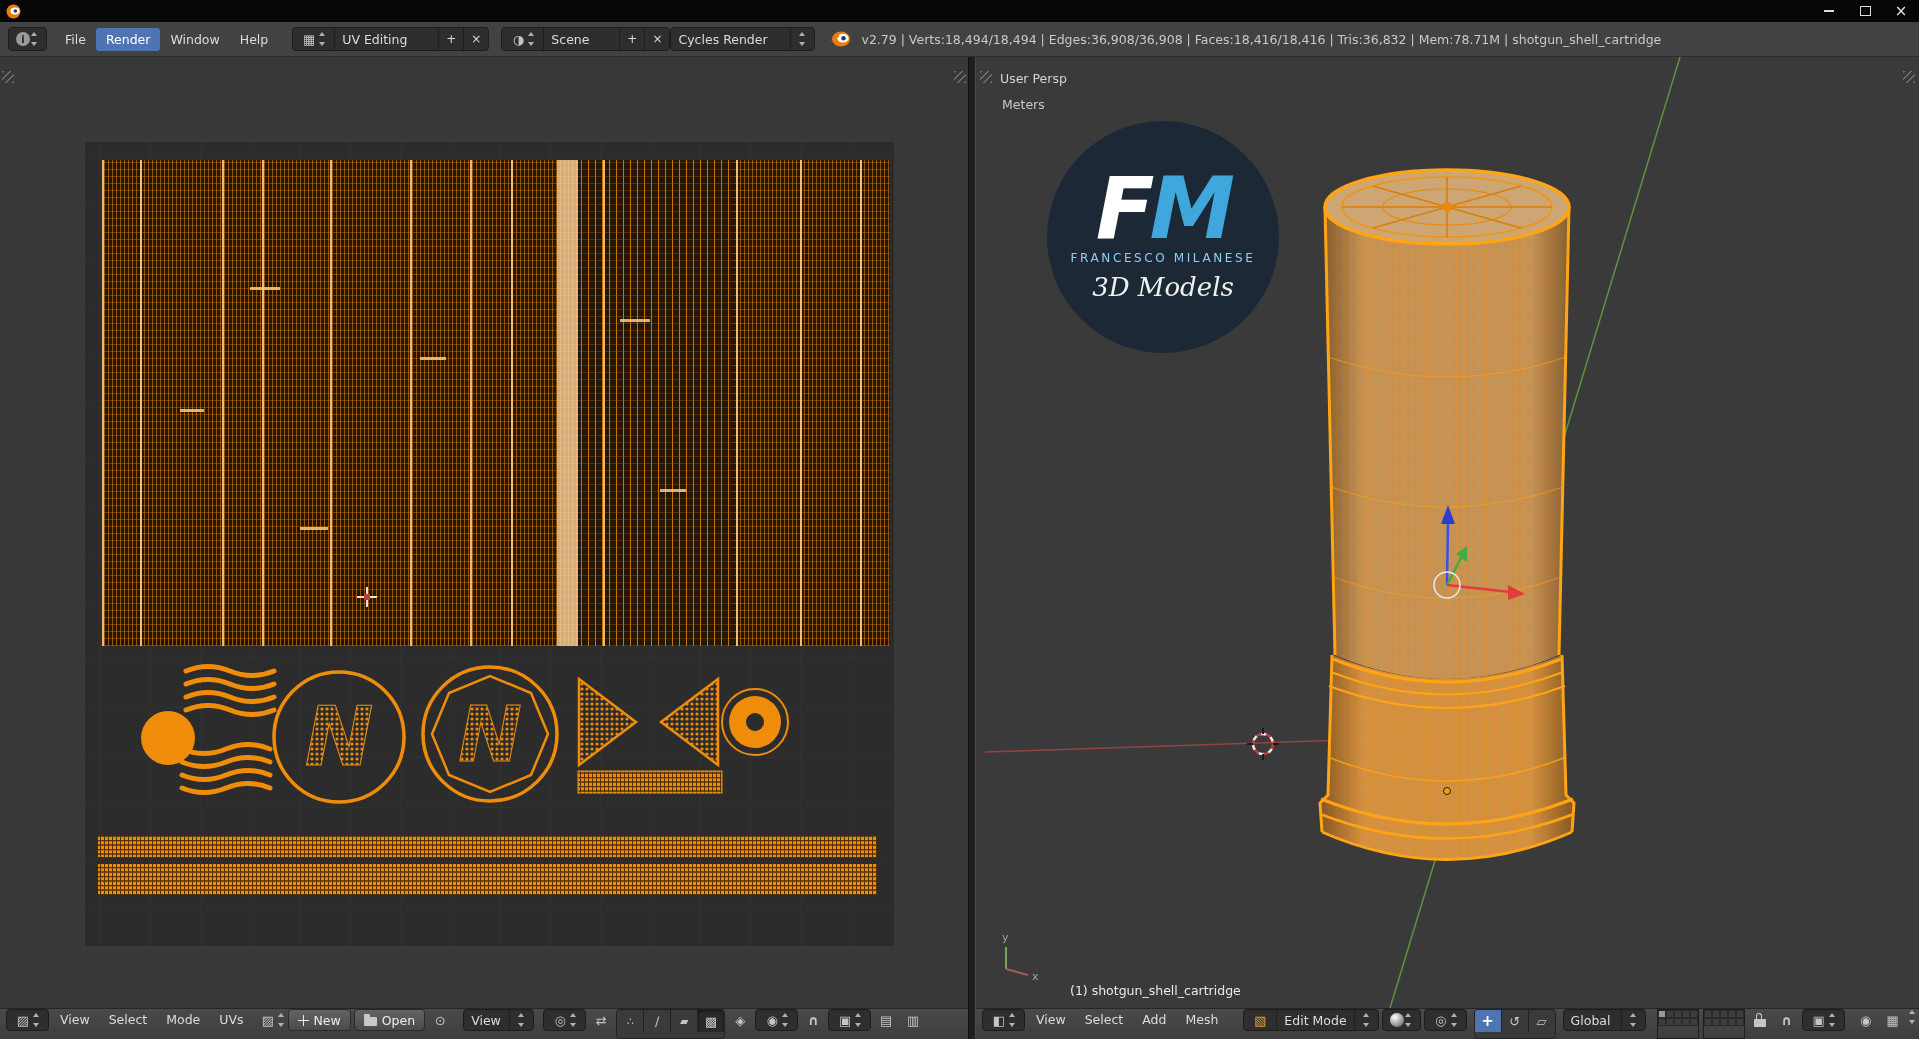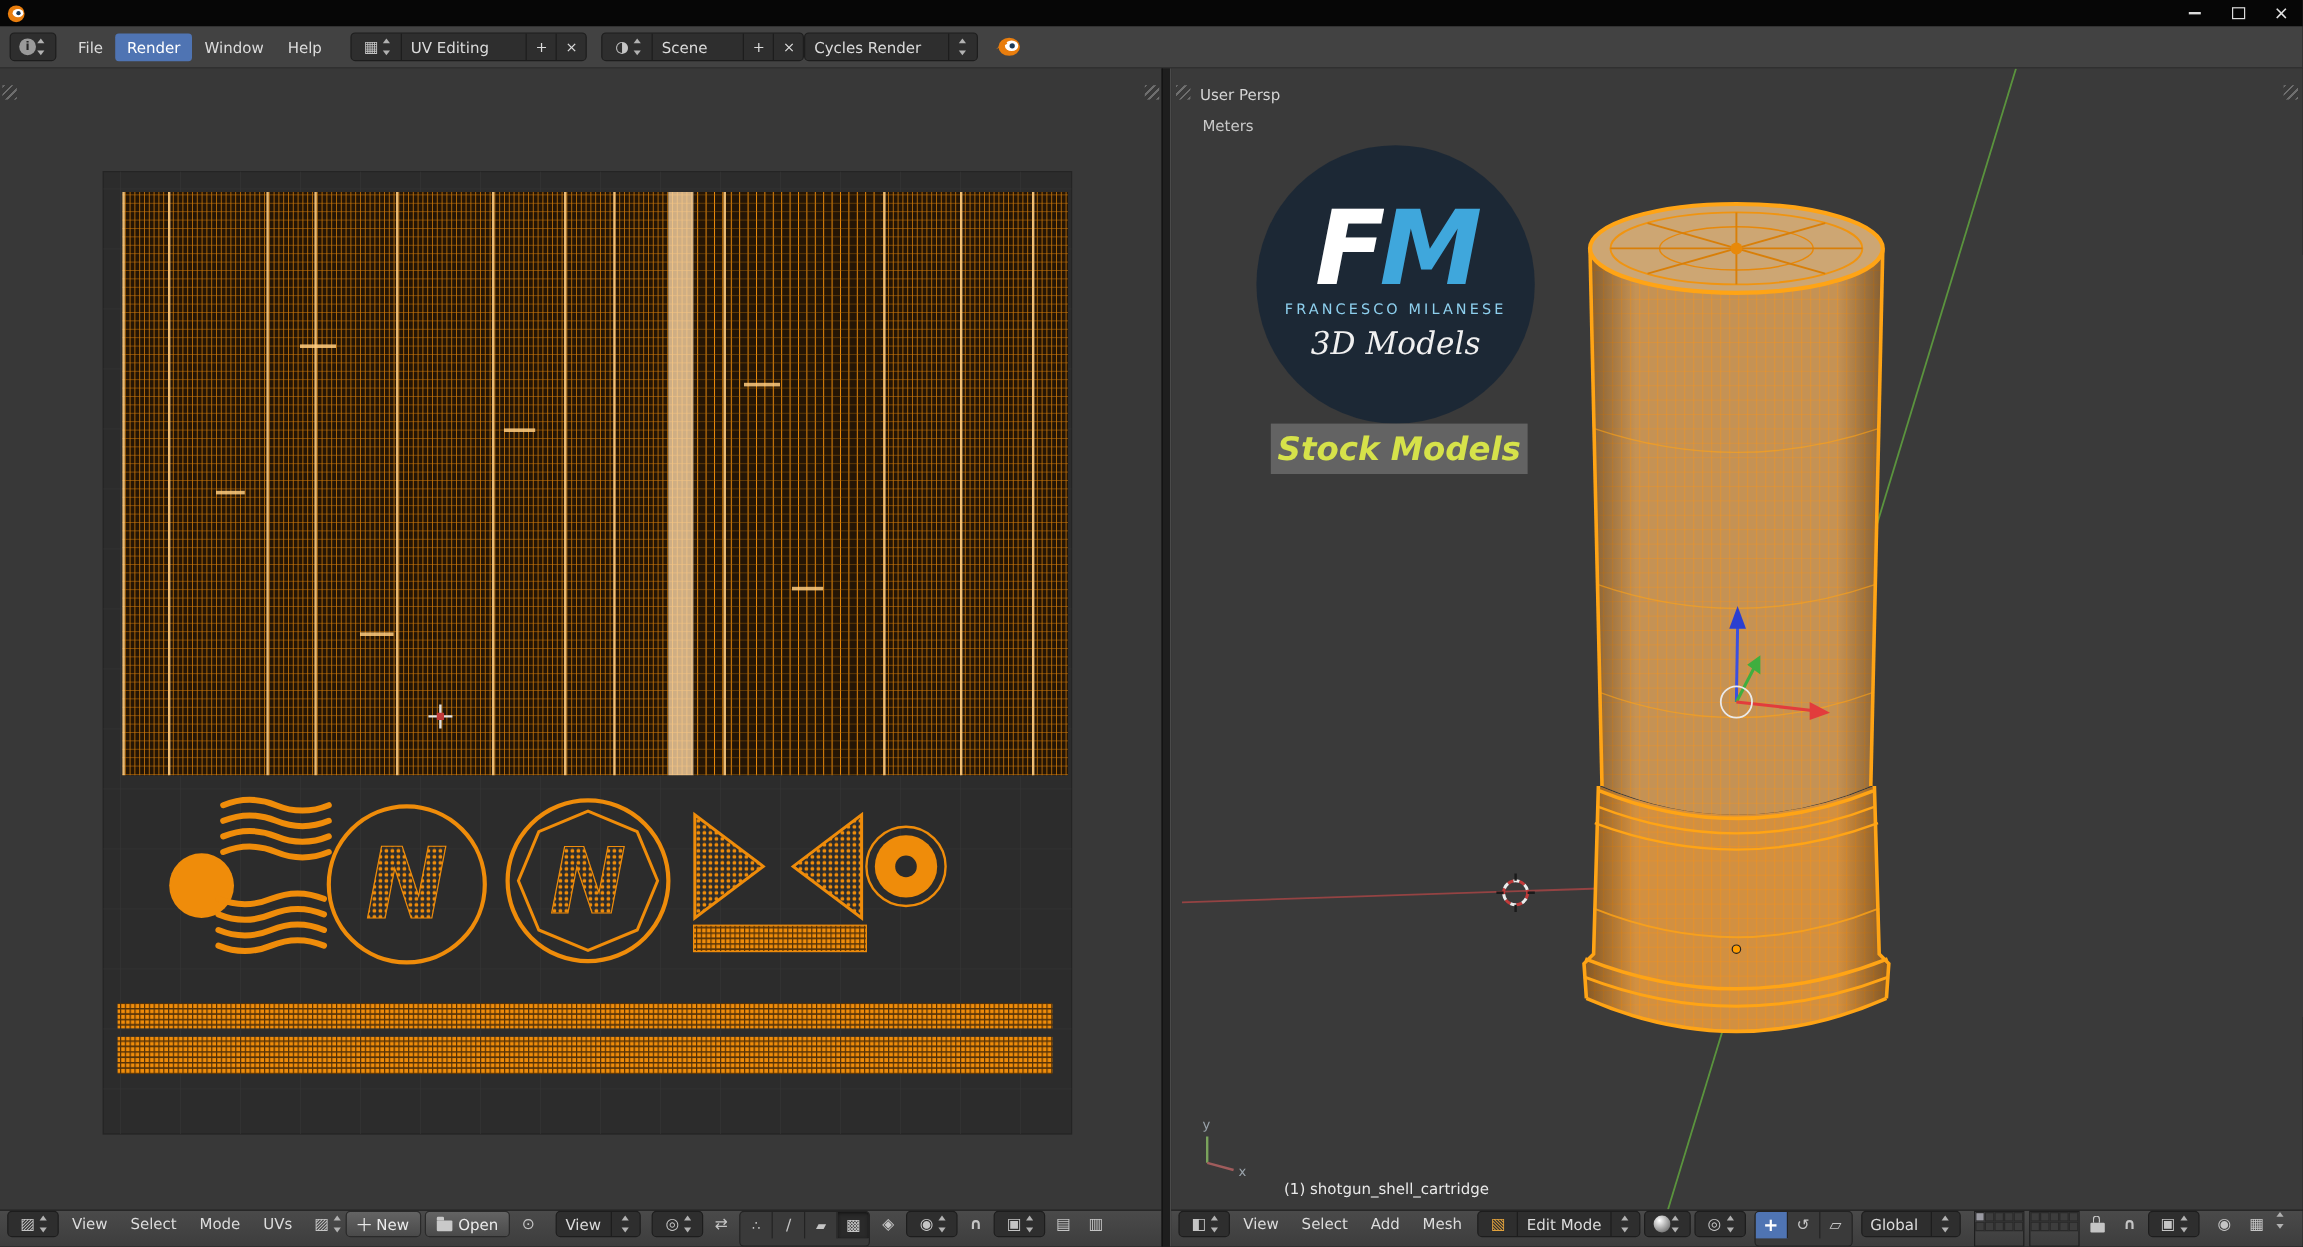--- a/index.html
+++ b/index.html
@@ -180,20 +180,21 @@
         </span>
     </span>
 
     <svg width="22" height="18" viewBox="0 0 22 18" style="margin-left:14px">
       <ellipse cx="12" cy="9" rx="9" ry="7.5" fill="#e87d0d"></ellipse>
       <ellipse cx="14" cy="8.2" rx="5.6" ry="4.4" fill="#fff"></ellipse>
       <circle cx="14.5" cy="8.2" r="2.2" fill="#1b3a57"></circle>
       <path d="M1,11 L9,4 l1.5,2.5 z" fill="#e87d0d"></path>
     </svg>
 
+    <span class="stats">v2.79 | Verts:18,494/18,494 | Edges:36,908/36,908 | Faces:18,416/18,416 | Tris:36,832 | Mem:78.71M | shotgun_shell_cartridge</span>
   </div>
 
   <div id="uv-area">
     <div id="uv-canvas">
       <svg width="968" height="951">
         <defs>
           <pattern id="gridP" width="50" height="50" patternUnits="userSpaceOnUse">
             <path d="M50 0H0V50" fill="none" stroke="#363636" stroke-width="1"></path>
           </pattern>
           <pattern id="denseP" width="4" height="7" patternUnits="userSpaceOnUse">
@@ -488,39 +489,38 @@
 
       
       <div class="watermark">
         <div class="wm-letters">
           <span class="wm-f">F</span>
             <span class="wm-m">M</span>
         </div>
         <div class="wm-name">FRANCESCO MILANESE</div>
         <div class="wm-line">3D Models</div>
       </div>
-      <div class="wm-badge">Stock Models</div>
 
       <div class="corner" style="left:4px;top:14px"></div>
       <div class="corner" style="right:4px;top:14px"></div>
     </div>
 
     <div class="hdr">
       <span class="field">
         <span class="seg">
             <span class="i i-3d"></span>
             <span class="ud"></span>
           </span>
       </span>
       <span class="mi">View</span>
       <span class="mi">Select</span>
       <span class="mi">Add</span>
       <span class="mi">Mesh</span>
 
-      <span class="field" style="margin-left:2px">
+      <span class="field" style="margin-left:14px">
         <span class="seg">
             <span class="i i-cube"></span>
           </span>
         <span class="seg txt" style="min-width:70px">Edit Mode</span>
         <span class="seg">
             <span class="ud"></span>
           </span>
       </span>
 
       <span class="field">

